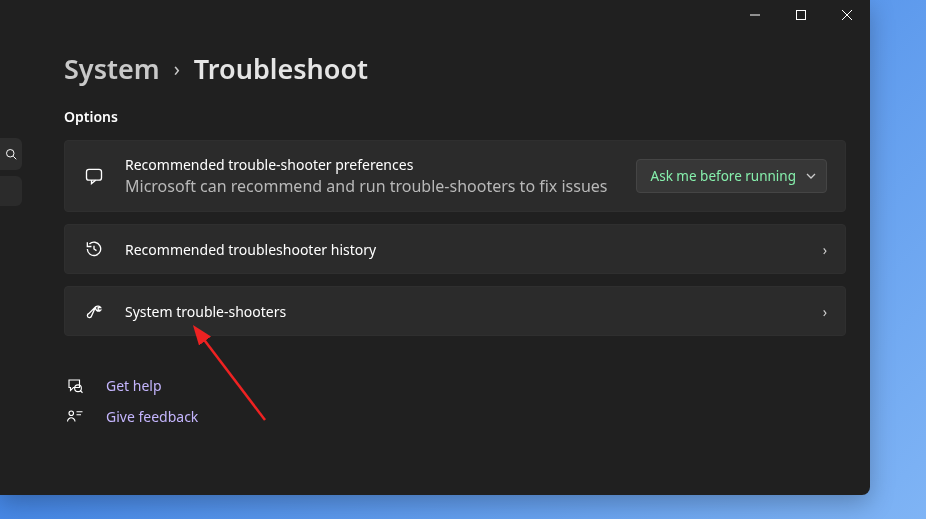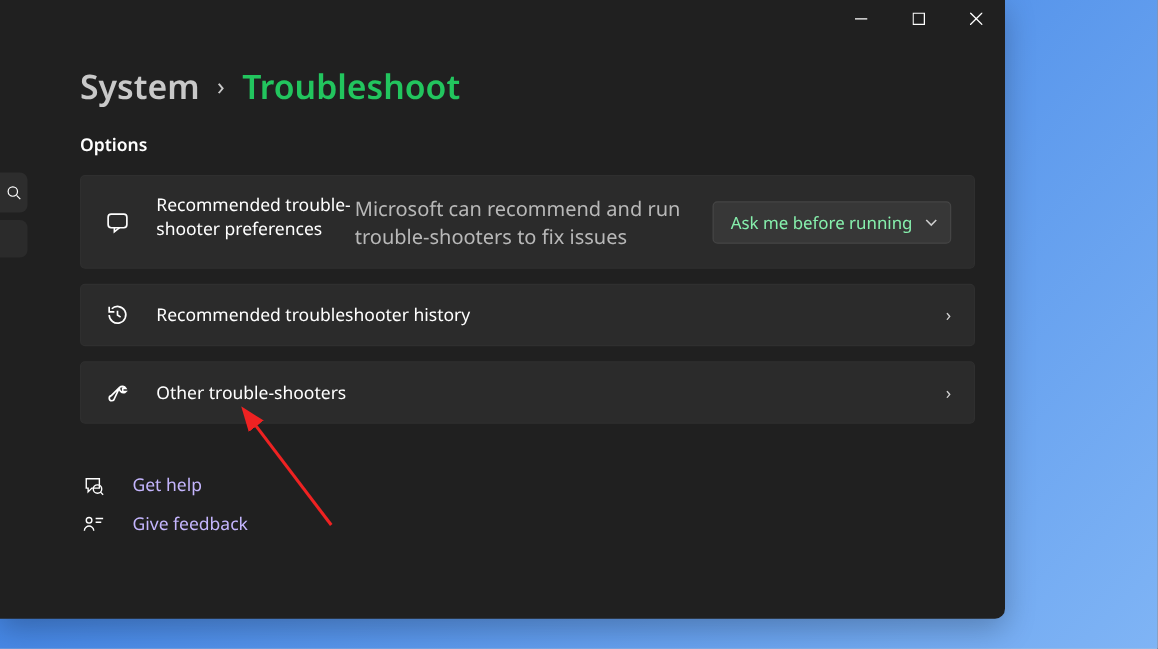--- a/index.html
+++ b/index.html
@@ -8,21 +8,21 @@
     height: 519px;
     font-family: "Segoe UI", system-ui, sans-serif;
     background: linear-gradient(135deg, #2a6fd4 0%, #4a8be8 40%, #7fb4f5 100%);
     overflow: hidden;
     position: relative;
   }
   .window {
     position: absolute;
     left: 0;
     top: 0;
-    width: 804px;
+    width: 870px;
     height: 495px;
     background: #202020;
     color: #ffffff;
     border-radius: 0 0 8px 0;
     box-shadow: 0 8px 24px rgba(0,0,0,0.25);
     display: flex;
     flex-direction: column;
   }
   .titlebar {
     height: 30px;
@@ -75,21 +75,21 @@
     font-weight: 600;
     color: #c9c9c9;
   }
   .breadcrumb .bc-sep {
     font-size: 20px;
     color: #c9c9c9;
   }
   .breadcrumb .bc-current {
     font-size: 27px;
     font-weight: 600;
-    color: #22c55e;
+    color: #e5e5e5;
   }
   .section-label {
     font-size: 14px;
     font-weight: 600;
     color: #ffffff;
     margin-bottom: 14px;
   }
   .option-row {
     background: #2b2b2b;
     border: 1px solid #2f2f2f;
@@ -101,21 +101,21 @@
     gap: 20px;
   }
   .option-row .icon-slot {
     width: 22px;
     display: flex;
     justify-content: center;
   }
   .option-row .texts {
     flex: 1;
     display: flex;
-    flex-direction: row;
+    flex-direction: column;
   }
   .option-title {
     font-size: 14px;
     color: #ffffff;
   }
   .option-sub {
     font-size: 16px;
     color: #b8b8b8;
     margin-top: 1px;
   }
@@ -237,21 +237,21 @@
 
     <div class="spacer"></div>
 
     <div class="option-row">
       <div class="icon-slot">
         <svg width="20" height="20" viewBox="0 0 24 24" fill="none" stroke="#fff" stroke-width="1.6">
             <path d="M14 7 a4 4 0 0 0 5 5 L20 11 L17 11 L17 8 L20 8 A4 4 0 0 0 14 7 L6 15 A2.5 2.5 0 1 0 9 18 Z"></path>
           </svg>
       </div>
       <div class="texts">
-        <span class="option-title">Other trouble-shooters</span>
+        <span class="option-title">System trouble-shooters</span>
       </div>
       <span class="chevron-right">›</span>
     </div>
 
     <div class="footer-links">
       <div class="footer-link">
         <div class="icon-slot">
           <svg width="18" height="18" viewBox="0 0 24 24" fill="none" stroke="#fff" stroke-width="1.5">
               <path d="M4 4h14v10H10l-4 4v-4H4z"></path>
               <circle cx="16" cy="15" r="4.5"></circle>

